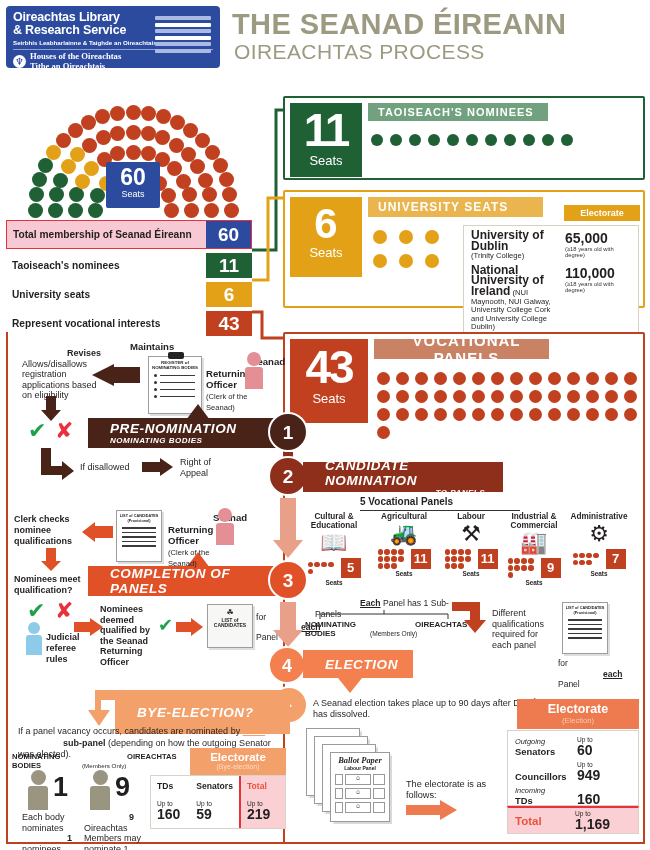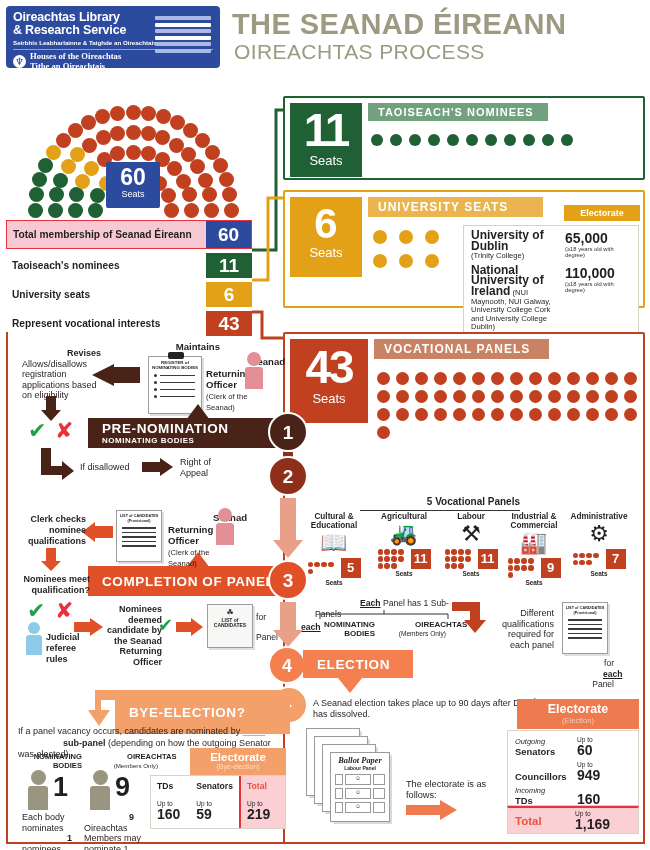--- a/index.html
+++ b/index.html
@@ -113,28 +113,28 @@
   .uni-num .big { font-size: 14px; font-weight: bold; line-height: 15px; }
   .uni-num .sm { font-size: 5.8px; line-height: 6.4px; color: #333; }
   .elect-tag {
     position: absolute; color: #fff; font-weight: bold; text-align: center;
   }
   #u-elect { left: 279px; top: 13px; width: 76px; height: 16px; background: #e3a117; font-size: 9px; line-height: 16px; }
 
   
   #v-seat { left: 5px; top: 5px; width: 78px; height: 84px; background: #c0401f; padding-top: 4px; }
   #v-seat .n { font-size: 46px; line-height: 48px; }
-  #v-band { left: 89px; top: 5px; width: 175px; height: 20px; background: #c98264; font-size: 12px; }
+  #v-band { left: 89px; top: 5px; width: 175px; height: 20px; background: #c98264; font-size: 15px; text-align: center; }
   #v-dots { left: 92px; top: 38px; width: 260px; gap: 5px 6px; }
   #v-dots span { width: 13px; height: 13px; background: #c0401f; }
 
   
   .pbar {
     position: absolute; color: #fff; font-weight: bold; display: flex;
-    flex-direction: column; justify-content: center; padding-left: 14px;
+    flex-direction: column; justify-content: center; padding-left: 22px; font-style: italic;
   }
   .pbar .t1 { font-size: 13.5px; letter-spacing: 0.6px; }
   .pbar .t2 { font-size: 8px; font-weight: bold; letter-spacing: 0.5px; }
   .stepnum {
     position: absolute; border-radius: 50%; color: #fff; font-weight: bold;
     text-align: center; border: 2px solid #fff;
   }
 
   #bar1 { left: 88px; top: 418px; width: 200px; height: 30px; background: #4a2318; }
   #step1 { left: 268px; top: 412px; width: 40px; height: 40px; font-size: 19px; line-height: 38px; background: #4a2318; }
@@ -144,21 +144,21 @@
   #step3 { left: 268px; top: 560px; width: 40px; height: 40px; font-size: 19px; line-height: 38px; background: #e05128; }
   #bar4 { left: 303px; top: 650px; width: 110px; height: 28px; background: #f4804f; }
   #step4 { left: 268px; top: 646px; width: 38px; height: 38px; font-size: 18px; line-height: 36px; background: #f4804f; }
   #bar5 { left: 115px; top: 690px; width: 175px; height: 44px; background: #f4a06a; }
   #step5 { left: 270px; top: 686px; width: 38px; height: 38px; font-size: 18px; line-height: 34px; background: #f4a06a; }
 
   
   .txt { position: absolute; font-size: 9px; line-height: 10.5px; }
   .txt b { font-weight: bold; padding-left: 45px; }
   .bold { font-weight: bold; }
-  .center { text-align: right; }
+  .center { text-align: left; }
 
   
   .arrow { position: absolute; }
 
   
   .doc {
     position: absolute; background: #fff; border: 1px solid #9d9d9d;
     box-shadow: 2px 2px 0 rgba(0,0,0,0.13);
   }
   .doc .dl { height: 1.6px; background: #3b3b3b; margin: 3px 5px; }
@@ -494,20 +494,24 @@
   </svg>
   <div class="pbar" id="bar1">
     <div class="t1">PRE-NOMINATION</div>
     <div class="t2">NOMINATING BODIES</div>
   </div>
   <div class="stepnum" id="step1">1</div>
 
   <div style="position:absolute;left:283px;top:452px;width:10px;height:5px;background:#8e2f1c;"></div>
 
   <div class="stepnum" id="step2">2</div>
+  <div class="pbar" id="bar2">
+    <div class="t1">CANDIDATE NOMINATION</div>
+    <div class="t2" style="align-self:flex-end;padding-right:18px;">TO PANELS</div>
+  </div>
 
   <div class="txt bold center" style="left:360px;top:497px;width:160px;font-size:10px;border-bottom:1.3px solid #333;padding-bottom:2px;">5 Vocational Panels</div>
 
   <div id="panels-row">
       <div class="panelcol" style="left: 300px; top: 512px;">
         <div class="pname">Cultural &amp; Educational</div>
         <div class="picon">📖</div>
         <div class="pseatrow">
           <div class="pdots">
             <span></span>
@@ -667,21 +671,21 @@
   <div class="chk" style="left:27px;top:598px;font-size:22px;color:#1fa04a;">✔</div>
   <div class="chk" style="left:55px;top:598px;font-size:22px;color:#e8313a;">✘</div>
   <div class="person" style="left:26px;top:622px;">
     <div class="head" style="width:12px;height:12px;background:#8ecbe8;"></div>
     <div class="body" style="width:16px;height:20px;background:#8ecbe8;"></div>
   </div>
   <div class="txt bold" style="left:46px;top:632px;width:52px;line-height:11px;">Judicial referee rules</div>
   <svg class="arrow" style="left:74px;top:618px;width:30px;height:18px;">
     <path d="M0,4 L16,4 L16,0 L29,9 L16,18 L16,14 L0,14 Z" fill="#e05128"></path>
   </svg>
-  <div class="txt bold center" style="left:100px;top:604px;width:62px;line-height:10.5px;">Nominees deemed candidate by the Seanad Returning Officer</div>
+  <div class="txt bold center" style="left:100px;top:604px;width:62px;line-height:10.5px;">Nominees deemed qualified by the Seanad Returning Officer</div>
   <div class="chk" style="left:158px;top:614px;font-size:18px;color:#1fa04a;">✔</div>
   <svg class="arrow" style="left:176px;top:618px;width:28px;height:18px;">
     <path d="M0,4 L15,4 L15,0 L27,9 L15,18 L15,14 L0,14 Z" fill="#e05128"></path>
   </svg>
   <div class="doc" style="left:207px;top:604px;width:46px;height:44px;background:#f7f7f5;">
     <div style="text-align:center;font-size:8px;padding-top:3px;">☘</div>
     <div class="hd" style="font-size:5px;padding-top:1px;">LIST of CANDIDATES</div>
   </div>
   <div class="txt" style="left:256px;top:612px;width:44px;font-size:8.6px;line-height:10px;">
     for <b><u>each</u></b><br>Panel

